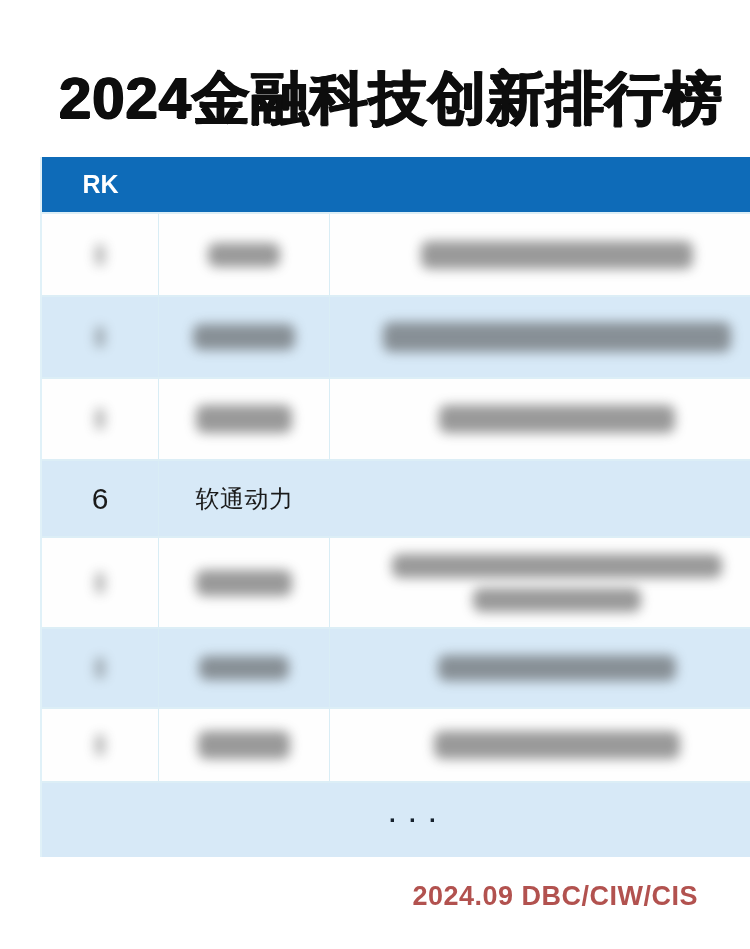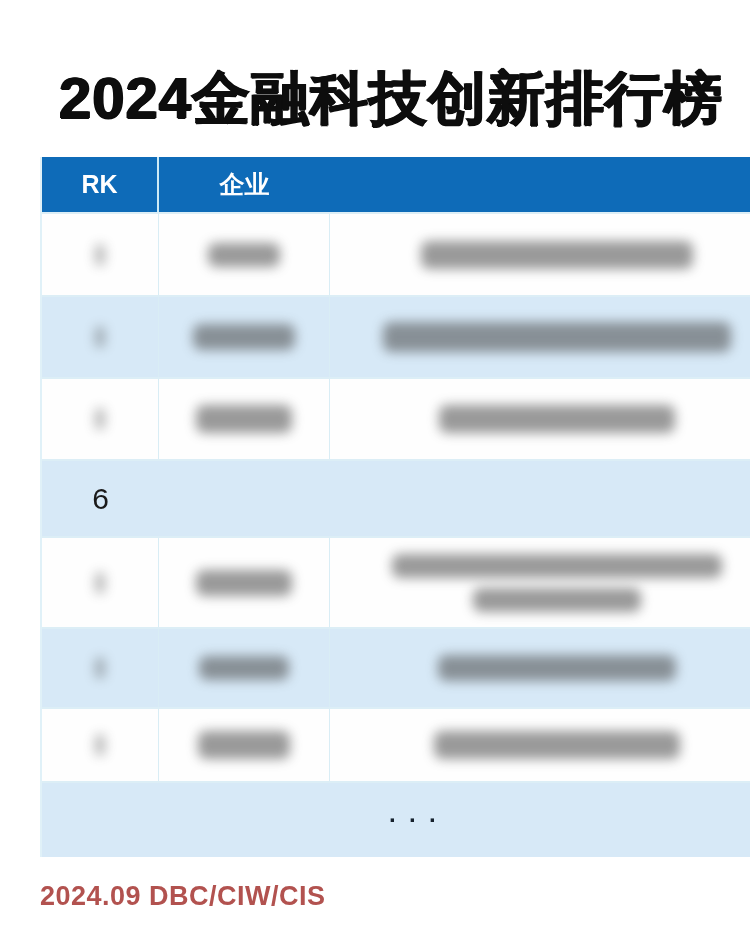--- a/index.html
+++ b/index.html
@@ -50,36 +50,35 @@
   }
   .blob.rank{opacity:0.38;}
   .ellipsis-row{
     height:76px;background:var(--shaded-bg,#d7e9f7);
     border-top:2px solid #dceef6;
     display:flex;align-items:center;justify-content:center;
     font-size:24px;font-weight:bold;color:#16222e;letter-spacing:12px;
     box-sizing:border-box;padding-left:12px;
   }
   .footer{
-    position:absolute;top:881px;left:40px;width:670px;
-    font-size:27px;font-weight:600;
+    position:absolute;top:881px;left:28px;width:670px;
+    text-align:right;font-size:27px;font-weight:600;
     color:var(--footer-color,#b2524f);letter-spacing:0.5px;
   }
 </style>
 </head>
 <body>
 
 <div class="page">
 
   <h1 class="title">2024金融科技创新排行榜</h1>
 
   <div class="table">
     <div class="thead">
       <div class="cell col-rk">RK</div>
-      <div class="cell col-company">企业</div>
     </div>
 
     <div id="tbody">
         <div class="row" style="height: 83px;">
           <div class="cell col-rk">
             <span class="blob rank" style="width: 10px; height: 22px;"></span>
           </div>
           <div class="cell col-company">
             <span class="blob" style="width: 72px; height: 24px;"></span>
           </div>
@@ -105,20 +104,23 @@
           <div class="cell col-company">
             <span class="blob" style="width: 96px; height: 28px;"></span>
           </div>
           <div class="cell col-note">
             <span class="blob" style="width: 236px; height: 28px;"></span>
           </div>
         </div>
         <div class="row shaded" style="height: 77px;">
           <div class="cell col-rk">
             <span class="rank-text">6</span>
+          </div>
+          <div class="cell col-company">
+            <span class="cell-text">软通动力</span>
           </div>
         </div>
         <div class="row" style="height: 91px;">
           <div class="cell col-rk">
             <span class="blob rank" style="width: 10px; height: 22px;"></span>
           </div>
           <div class="cell col-company">
             <span class="blob" style="width: 96px; height: 26px;"></span>
           </div>
           <div class="cell col-note">

